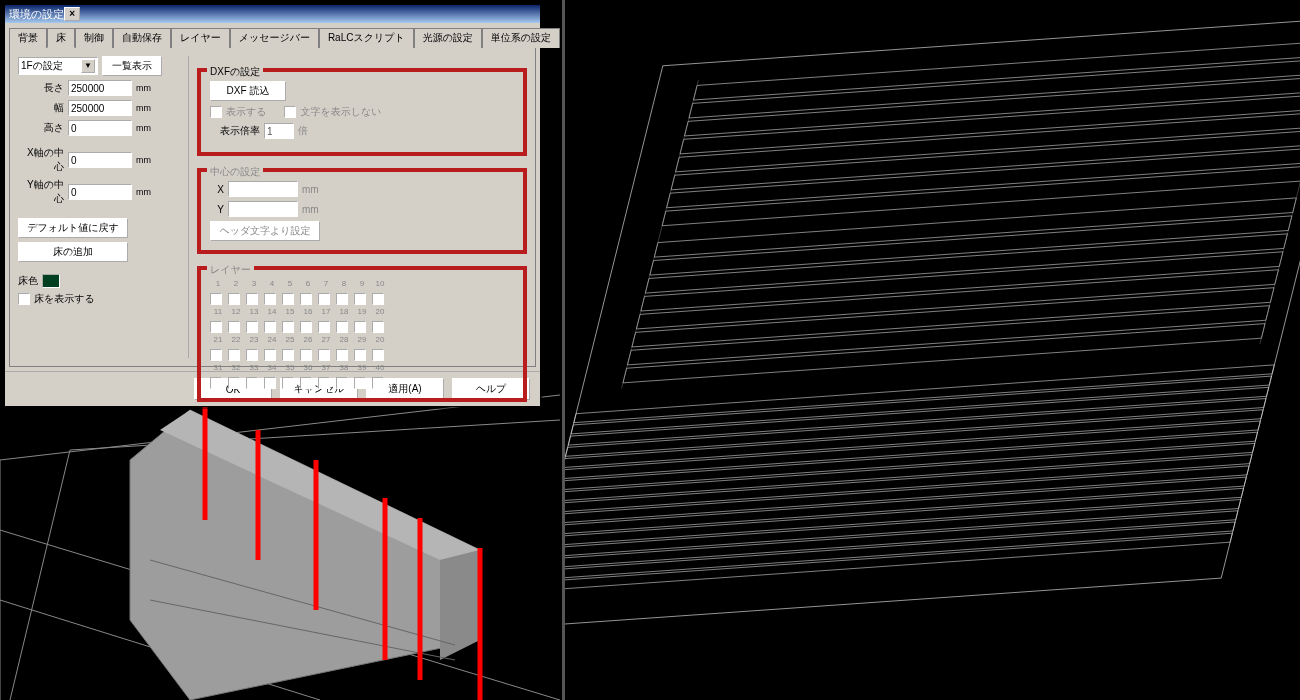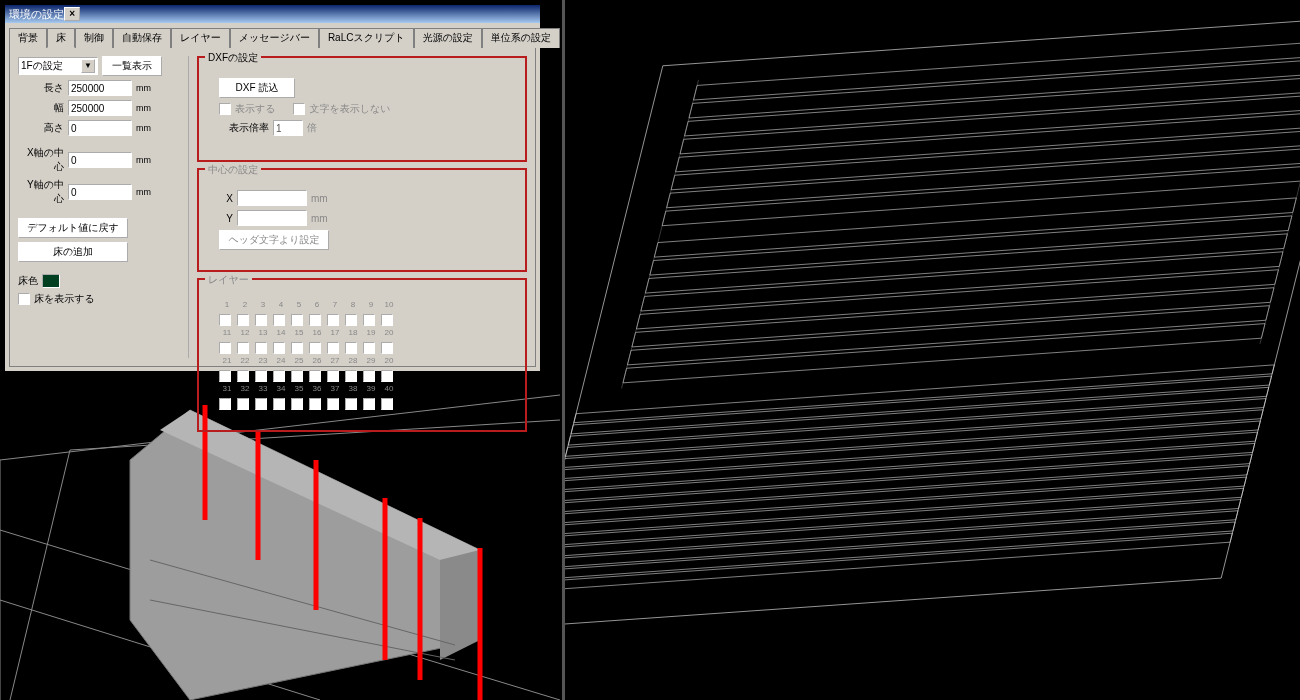--- a/index.html
+++ b/index.html
@@ -25,21 +25,21 @@
   .inp-w { width: 64px; }
   .unit { font-size: 9px; color: #000; }
   .sel { width: 80px; height: 18px; border: 1px inset #fff; background: #fff; display: inline-flex; align-items: center; justify-content: space-between; padding: 0 2px; }
   .sel-btn { width: 14px; height: 14px; background: #d4d0c8; border: 1px outset #fff; text-align: center; font-size: 8px; line-height: 12px; }
   .btn { background: #ffffff; border: 1px outset #fff; padding: 2px 6px; font-size: 10px; cursor: pointer; }
   .btn-wide { width: 110px; height: 20px; }
   .btn-mid { width: 76px; height: 20px; }
 
   .color-swatch { width: 18px; height: 14px; background: #004020; border: 1px inset #fff; }
 
-  .groupbox { border: 2px solid #b91c1c; padding: 20px; margin-bottom: 6px; position: relative; }
+  .groupbox { border: 4px solid #b91c1c; padding: 9px; margin-bottom: 6px; position: relative; margin-top: 12px; }
   .groupbox .gtitle { position: absolute; top: -7px; left: 6px; background: #d4d0c8; padding: 0 3px; font-size: 10px; }
 
   .disabled { color: #888; }
   .layer-grid { display: grid; grid-template-columns: repeat(10, 16px); gap: 2px; }
   .layer-hdr { font-size: 8px; text-align: center; color: #888; }
   .chk { width: 12px; height: 12px; border: 1px inset #fff; background: #fff; display: inline-block; }
 
   .dlg-btns { display: flex; justify-content: flex-end; gap: 8px; padding: 6px 10px; border-top: 1px solid #aaa; }
   .dlg-btns .btn { width: 78px; height: 22px; }
 
@@ -343,13 +343,19 @@
             <span class="chk"></span>
             <span class="chk"></span>
             <span class="chk"></span>
             <span class="chk"></span>
             <span class="chk"></span>
           </div>
       </div>
     </div>
   </div>
 
+  <div class="dlg-btns">
+    <button class="btn">OK</button>
+    <button class="btn">キャンセル</button>
+    <button class="btn">適用(A)</button>
+    <button class="btn">ヘルプ</button>
+  </div>
 </div>
 
 </body></html>

